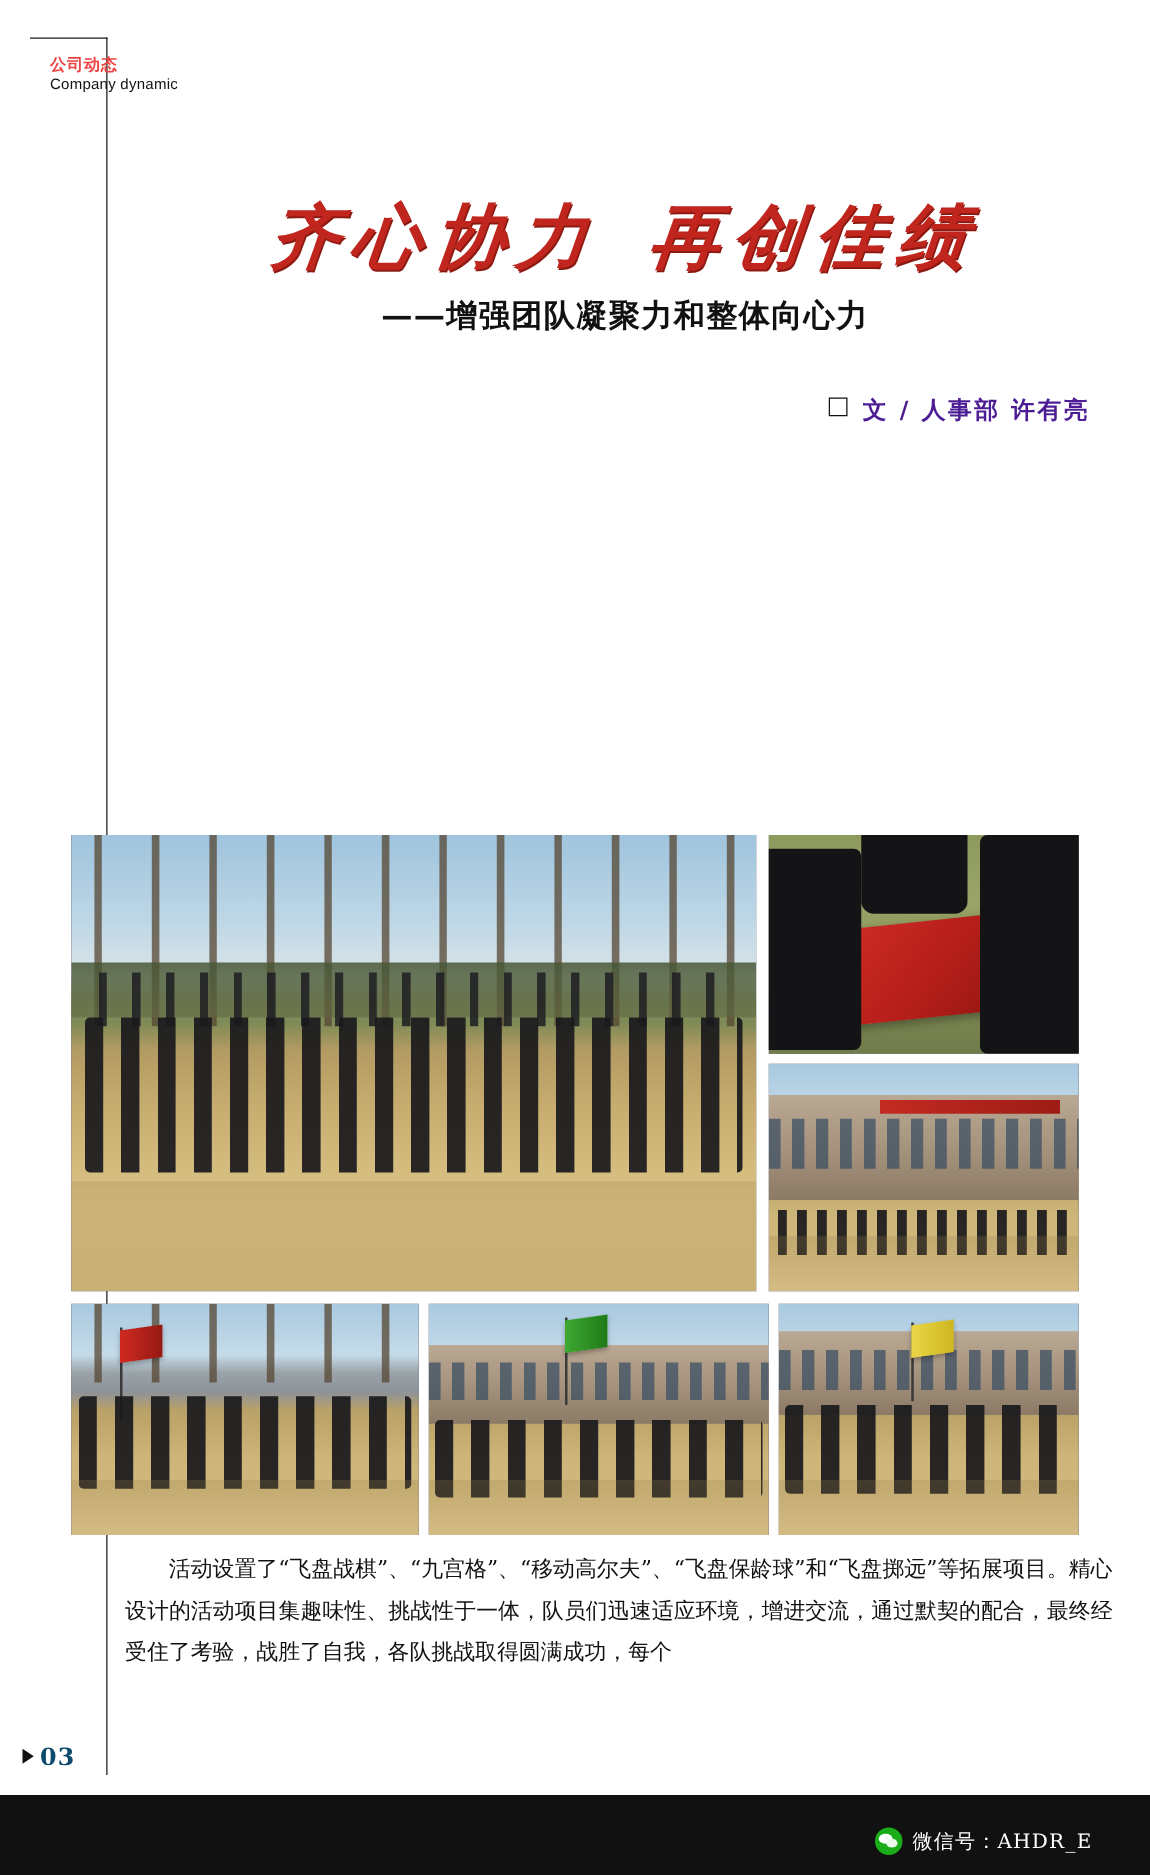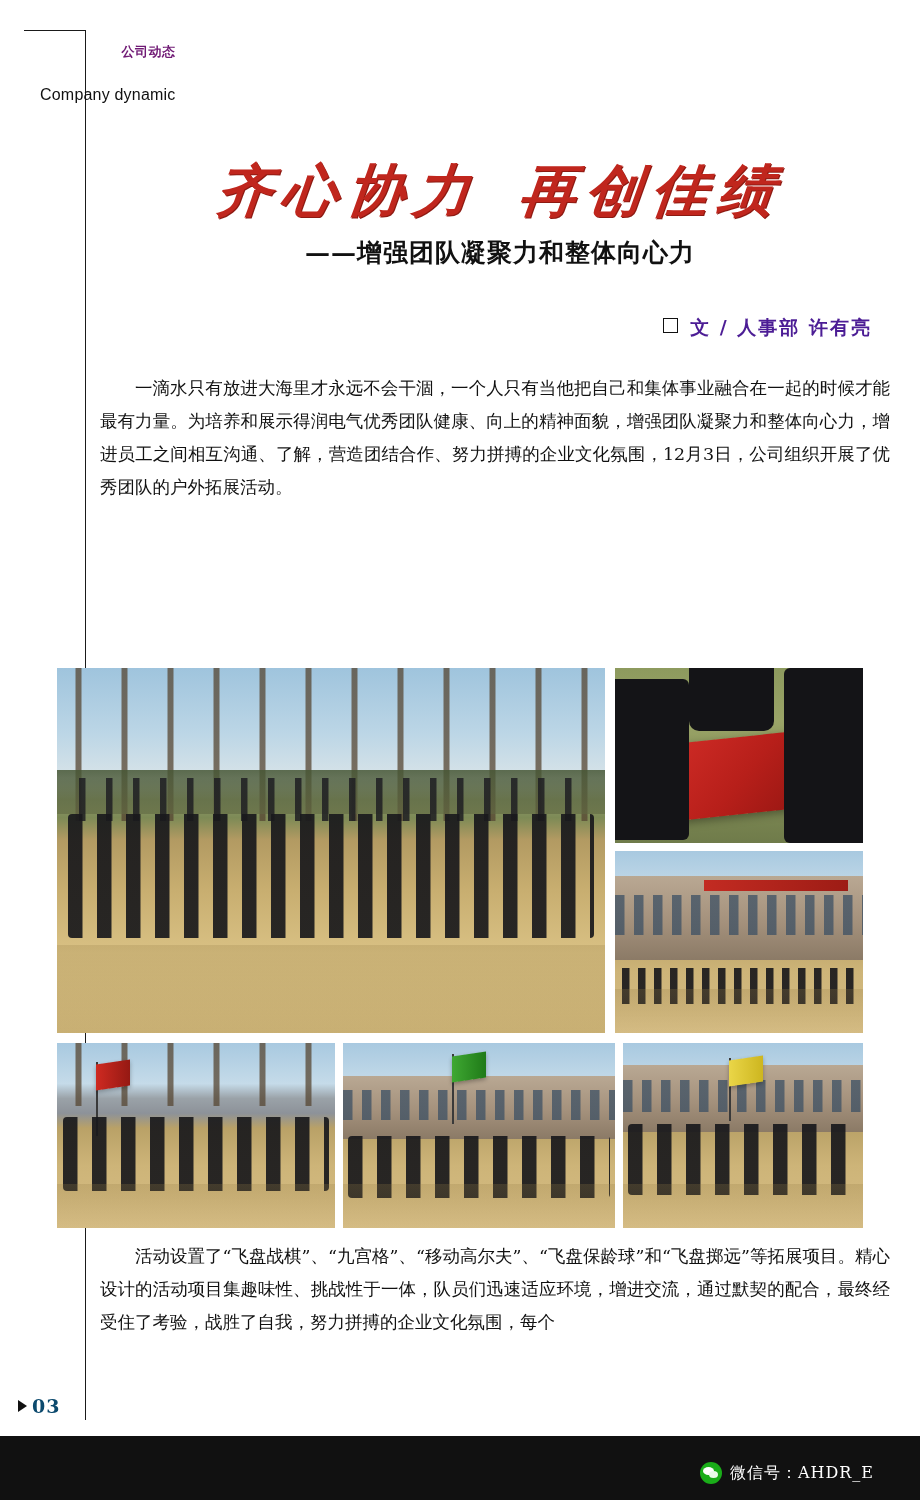--- a/index.html
+++ b/index.html
@@ -45,30 +45,28 @@
 
   
   .header {
     position: absolute;
     left: 40px;
     top: 44px;
     line-height: 1.25;
   }
   .header .cn {
     font-size: 13px;
-    color: #701a75;
+    color: #ef4444;
     font-weight: 700;
     letter-spacing: 0.5px;
-    text-align: right;
   }
   .header .en {
-    font-size: 16px;
+    font-size: 12px;
     color: #111;
     letter-spacing: 0.2px;
-    margin-top: 25px;
   }
 
   
   .title-wrap {
     position: absolute;
     left: 110px;
     top: 160px;
     width: 780px;
     text-align: center;
   }
@@ -350,25 +348,22 @@
     <div class="main-title">
       <span>齐心协力</span><span class="gap"></span><span>再创佳绩</span>
     </div>
     <div class="sub-title">——增强团队凝聚力和整体向心力</div>
   </div>
 
   <div class="byline">
     <span class="box"></span><span>文 / 人事部  许有亮</span>
   </div>
 
-  <div class="body-text" id="para-1">
-    <p>一滴水只有放进大海里才永远不会干涸，一个人只有当他把自己和集体事业融合在一起的时候才能最有力量。为培养和展示得润电气优秀团队健康、向上的精神面貌，增强团队凝聚力和整体向心力，增进员工之间相互沟通、了解，营造团结合作、努力拼搏的企业文化氛围，12月3日，公司组织开展了优秀团队的户外拓展活动。</p>
-  </div>
   <div class="body-text" id="para-3">
-    <p>活动设置了“飞盘战棋”、“九宫格”、“移动高尔夫”、“飞盘保龄球”和“飞盘掷远”等拓展项目。精心设计的活动项目集趣味性、挑战性于一体，队员们迅速适应环境，增进交流，通过默契的配合，最终经受住了考验，战胜了自我，努力拼搏的企业文化氛围，每个</p>
+    <p>活动设置了“飞盘战棋”、“九宫格”、“移动高尔夫”、“飞盘保龄球”和“飞盘掷远”等拓展项目。精心设计的活动项目集趣味性、挑战性于一体，队员们迅速适应环境，增进交流，通过默契的配合，最终经受住了考验，战胜了自我，各队挑战取得圆满成功，每个</p>
   </div>
 
   <div class="photos">
 
     <div class="ph ph-main">
       <div class="sky-field"></div>
       <div class="trees"></div>
       <div class="treeline"></div>
       <div class="arms-row"></div>
       <div class="people-row"></div>

